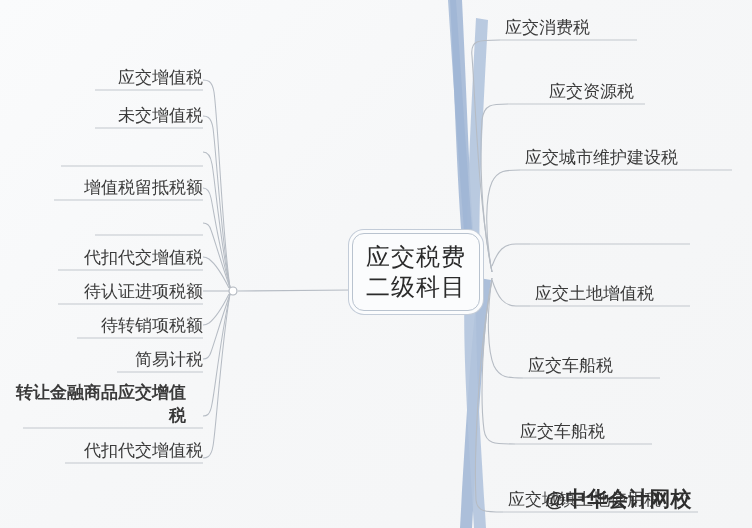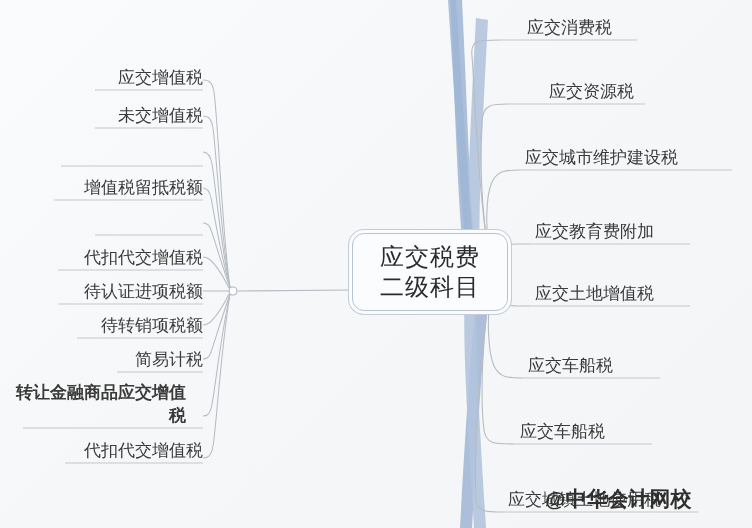--- a/index.html
+++ b/index.html
@@ -27,21 +27,21 @@
     width: 752px;
     height: 528px;
     pointer-events: none;
   }
 
   
   .center-node {
     position: absolute;
     left: 352px;
     top: 233px;
-    width: 156px;
+    width: 128px;
     height: 78px;
     background: #fbfcfd;
     border: 1px solid #b9c3cf;
     border-radius: 12px;
     box-shadow: 0 0 0 3px #fbfcfd, 0 0 0 4px #c3ccd8;
     display: flex;
     flex-direction: column;
     align-items: center;
     justify-content: center;
     box-sizing: border-box;
@@ -183,24 +183,23 @@
   <div class="node-label left-label" style="left:98px;  top:66px;  width:105px;">应交增值税</div>
   <div class="node-label left-label" style="left:98px;  top:104px; width:105px;">未交增值税</div>
   <div class="node-label left-label" style="left:54px;  top:176px; width:149px;">增值税留抵税额</div>
   <div class="node-label left-label" style="left:58px;  top:246px; width:145px;">代扣代交增值税</div>
   <div class="node-label left-label" style="left:58px;  top:280px; width:145px;">待认证进项税额</div>
   <div class="node-label left-label" style="left:77px;  top:314px; width:126px;">待转销项税额</div>
   <div class="node-label left-label" style="left:117px; top:348px; width:86px;">简易计税</div>
   <div class="node-label left-label wrap" style="left:6px; top:381px; width:180px;font-weight:bold;">转让金融商品应交增值税</div>
   <div class="node-label left-label" style="left:65px;  top:439px; width:138px;">代扣代交增值税</div>
 
-  <div class="node-label right-label" style="left:527px; top:16px;">应交消费税</div>
+  <div class="node-label right-label" style="left:505px; top:16px;">应交消费税</div>
   <div class="node-label right-label" style="left:513px; top:80px;margin-left:36px;">应交资源税</div>
   <div class="node-label right-label" style="left:525px; top:146px;">应交城市维护建设税</div>
-  <div class="node-label right-label" style="left:535px; top:220px;">应交教育费附加</div>
   <div class="node-label right-label" style="left:535px; top:282px;">应交土地增值税</div>
   <div class="node-label right-label" style="left:528px; top:354px;">应交车船税</div>
   <div class="node-label right-label" style="left:520px; top:420px;">应交车船税</div>
   <div class="node-label right-label" style="left:508px; top:488px;">应交城镇土地使用税</div>
 
   <div class="watermark">@中华会计网校</div>
 
 </div>
 
 </body></html>

